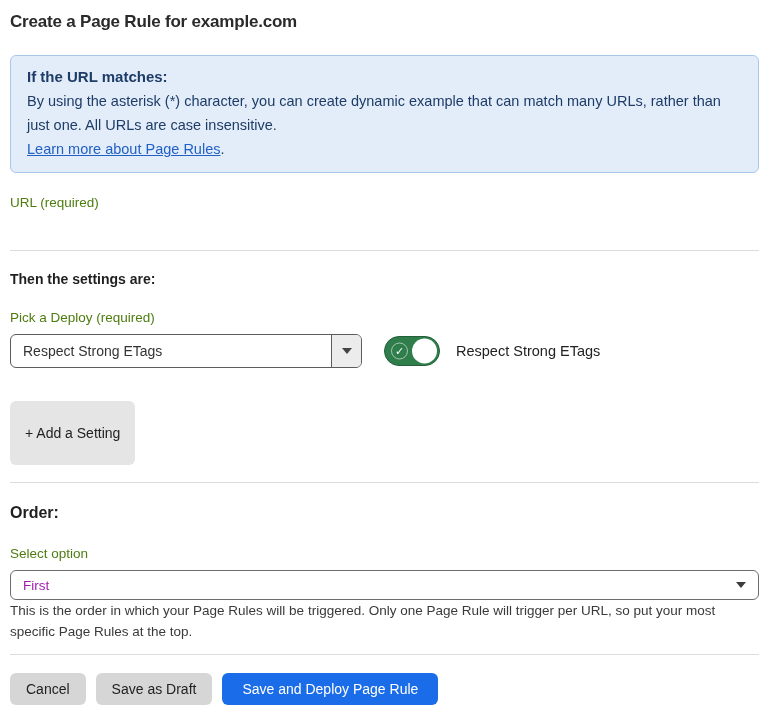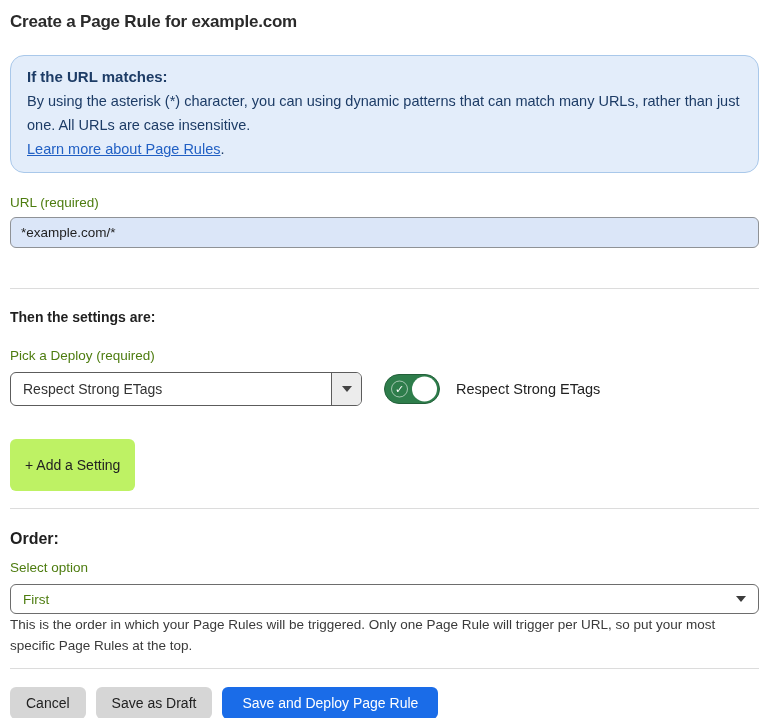--- a/index.html
+++ b/index.html
@@ -17,21 +17,21 @@
     font-weight: 700;
     color: #2a2a2a;
     letter-spacing: -0.2px;
   }
 
   
   .info-box {
     margin-top: 23px;
     background: #e3edfa;
     border: 1px solid #a9c8ea;
-    border-radius: 14px;
+    border-radius: 6px;
     padding: 9px 16px 11px 16px;
     color: #1d3c66;
     font-size: 14.5px;
     line-height: 24px;
   }
   .info-box .info-heading { font-weight: 700; font-size: 15px; }
   .info-box a.info-link {
     color: #2160c4;
     text-decoration: underline;
     cursor: pointer;
@@ -162,39 +162,39 @@
     border-radius: 6px;
     font-size: 14px;
     font-family: "Liberation Sans", sans-serif;
     cursor: pointer;
     padding: 8px 16px;
     color: #222;
     background: #d6d6d6;
   }
   .add-setting-btn {
     margin-top: 33px;
-    background: #bef264;
-    padding: 18px 15px;
+    background: #e5e5e5;
+    padding: 24px 15px;
   }
   .order-heading { margin-top: 21px; font-size: 16px; }
-  .select-option-label { margin-top: 12px; }
+  .select-option-label { margin-top: 24px; }
 
   .order-select {
     margin-top: 9px;
     width: 100%;
     height: 30px;
     border: 1px solid #6d6d6d;
     border-radius: 6px;
     background: #ffffff;
     display: flex;
     align-items: center;
     justify-content: space-between;
     padding: 0 12px;
     font-size: 13.5px;
-    color: #4d7c0f;
+    color: #a21caf;
     cursor: pointer;
   }
   .order-select .caret-down {
     border-left-width: 5px;
     border-right-width: 5px;
     border-top-width: 6px;
     border-top-color: #3c3c3c;
   }
 
   .help-text {
@@ -217,26 +217,25 @@
 </style>
 </head>
 <body>
 
 <div class="container">
 
   <h1 class="page-title">Create a Page Rule for example.com</h1>
 
   <div class="info-box">
     <div class="info-heading">If the URL matches:</div>
-    <div class="info-body">By using the asterisk (*) character, you can using dynamic patterns that can match many URLs, rather than just one. All URLs are case insensitive.</div>
+    <div class="info-body">By using the asterisk (*) character, you can create dynamic example that can match many URLs, rather than just one. All URLs are case insensitive.</div>
     <div><a class="info-link">Learn more about Page Rules</a><span>.</span></div>
   </div>
 
   <div class="field-label">URL (required)</div>
-  <input class="url-input" type="text" value="*example.com/*" style="">
 
   <hr class="divider divider-1">
 
   <div class="section-heading">Then the settings are:</div>
 
   <div class="field-label picker-label">Pick a Deploy (required)</div>
 
   <div class="setting-row">
     <div class="setting-select">
       <div class="select-value">Respect Strong ETags</div>

